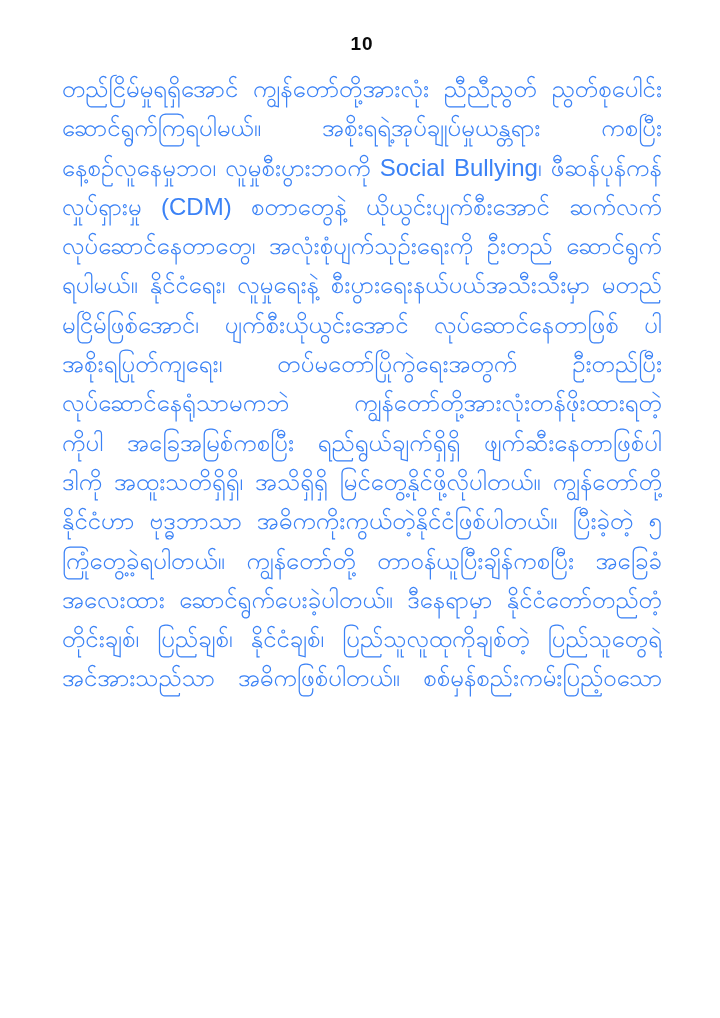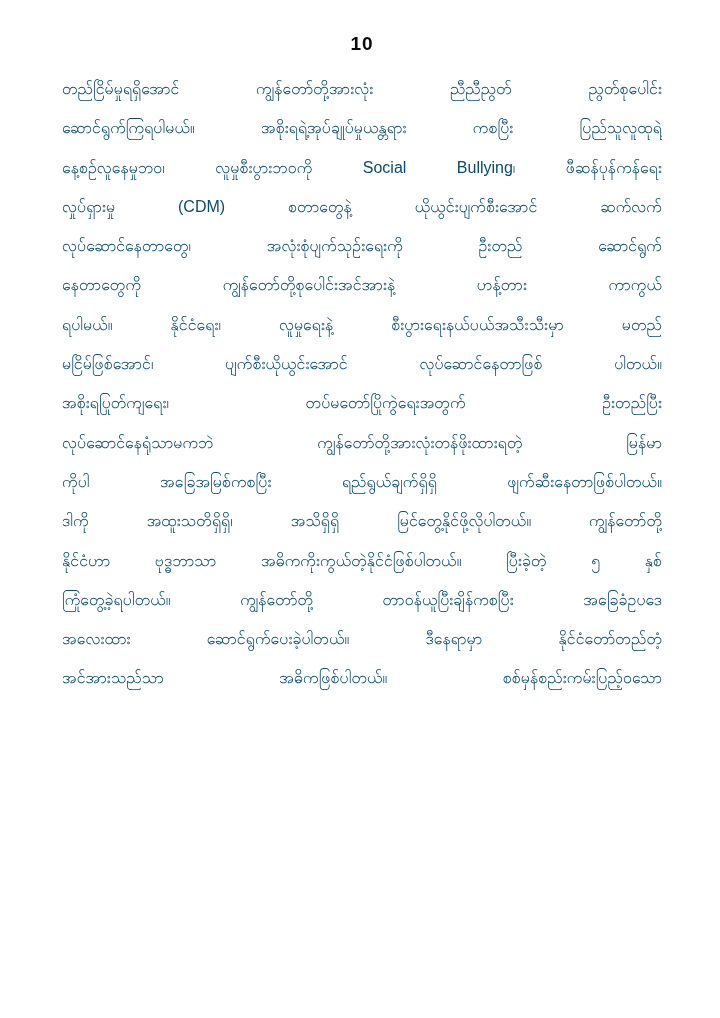--- a/index.html
+++ b/index.html
@@ -26,47 +26,47 @@
     line-height: 24px;
     letter-spacing: 1px;
     margin-bottom: 13px;
     color: #0a0a0a;
     font-family: "Liberation Sans", sans-serif;
   }
   .body-text {
     width: 100%;
   }
   .line {
-    font-size: 16px;
+    font-size: 24px;
     line-height: 39.3px;
     height: 39.3px;
     overflow: hidden;
     text-align: justify;
     text-align-last: justify;
     -moz-text-align-last: justify;
-    color: #0c4a6e;
+    color: #3b82f6;
     word-spacing: 1px;
   }
 </style>
 </head>
 <body>
 
 <div class="page">
   <div class="page-number">10</div>
   <div class="body-text">
     <div class="line">တည်ငြိမ်မှုရရှိအောင် ကျွန်တော်တို့အားလုံး ညီညီညွတ် ညွတ်စုပေါင်း</div>
     <div class="line">ဆောင်ရွက်ကြရပါမယ်။ အစိုးရရဲ့အုပ်ချုပ်မှုယန္တရား ကစပြီး ပြည်သူလူထုရဲ့</div>
     <div class="line">နေ့စဉ်လူနေမှုဘဝ၊ လူမှုစီးပွားဘဝကို Social Bullying၊ ဖီဆန်ပုန်ကန်ရေး</div>
     <div class="line">လှုပ်ရှားမှု (CDM) စတာတွေနဲ့ ယိုယွင်းပျက်စီးအောင် ဆက်လက်</div>
     <div class="line">လုပ်ဆောင်နေတာတွေ၊ အလုံးစုံပျက်သုဉ်းရေးကို ဦးတည် ဆောင်ရွက်</div>
-    <div class="line">နေတာတွေကို ကျွန်တော်တို့စုပေါင်းအင်အားနဲ့ ဟန့်တား ကာကွယ်</div>
     <div class="line">ရပါမယ်။ နိုင်ငံရေး၊ လူမှုရေးနဲ့ စီးပွားရေးနယ်ပယ်အသီးသီးမှာ မတည်</div>
     <div class="line">မငြိမ်ဖြစ်အောင်၊ ပျက်စီးယိုယွင်းအောင် လုပ်ဆောင်နေတာဖြစ် ပါတယ်။</div>
     <div class="line">အစိုးရပြုတ်ကျရေး၊ တပ်မတော်ပြိုကွဲရေးအတွက် ဦးတည်ပြီး</div>
     <div class="line">လုပ်ဆောင်နေရုံသာမကဘဲ ကျွန်တော်တို့အားလုံးတန်ဖိုးထားရတဲ့ မြန်မာ</div>
     <div class="line">ကိုပါ အခြေအမြစ်ကစပြီး ရည်ရွယ်ချက်ရှိရှိ ဖျက်ဆီးနေတာဖြစ်ပါတယ်။</div>
     <div class="line">ဒါကို အထူးသတိရှိရှိ၊ အသိရှိရှိ မြင်တွေ့နိုင်ဖို့လိုပါတယ်။ ကျွန်တော်တို့</div>
     <div class="line">နိုင်ငံဟာ ဗုဒ္ဓဘာသာ အဓိကကိုးကွယ်တဲ့နိုင်ငံဖြစ်ပါတယ်။ ပြီးခဲ့တဲ့ ၅ နှစ်</div>
     <div class="line">ကြုံတွေ့ခဲ့ရပါတယ်။ ကျွန်တော်တို့ တာဝန်ယူပြီးချိန်ကစပြီး အခြေခံဥပဒေ</div>
     <div class="line">အလေးထား ဆောင်ရွက်ပေးခဲ့ပါတယ်။ ဒီနေရာမှာ နိုင်ငံတော်တည်တံ့</div>
+    <div class="line">တိုင်းချစ်၊ ပြည်ချစ်၊ နိုင်ငံချစ်၊ ပြည်သူလူထုကိုချစ်တဲ့ ပြည်သူတွေရဲ့</div>
     <div class="line">အင်အားသည်သာ အဓိကဖြစ်ပါတယ်။ စစ်မှန်စည်းကမ်းပြည့်ဝသော</div>
   </div>
 </div>
 
 </body></html>

